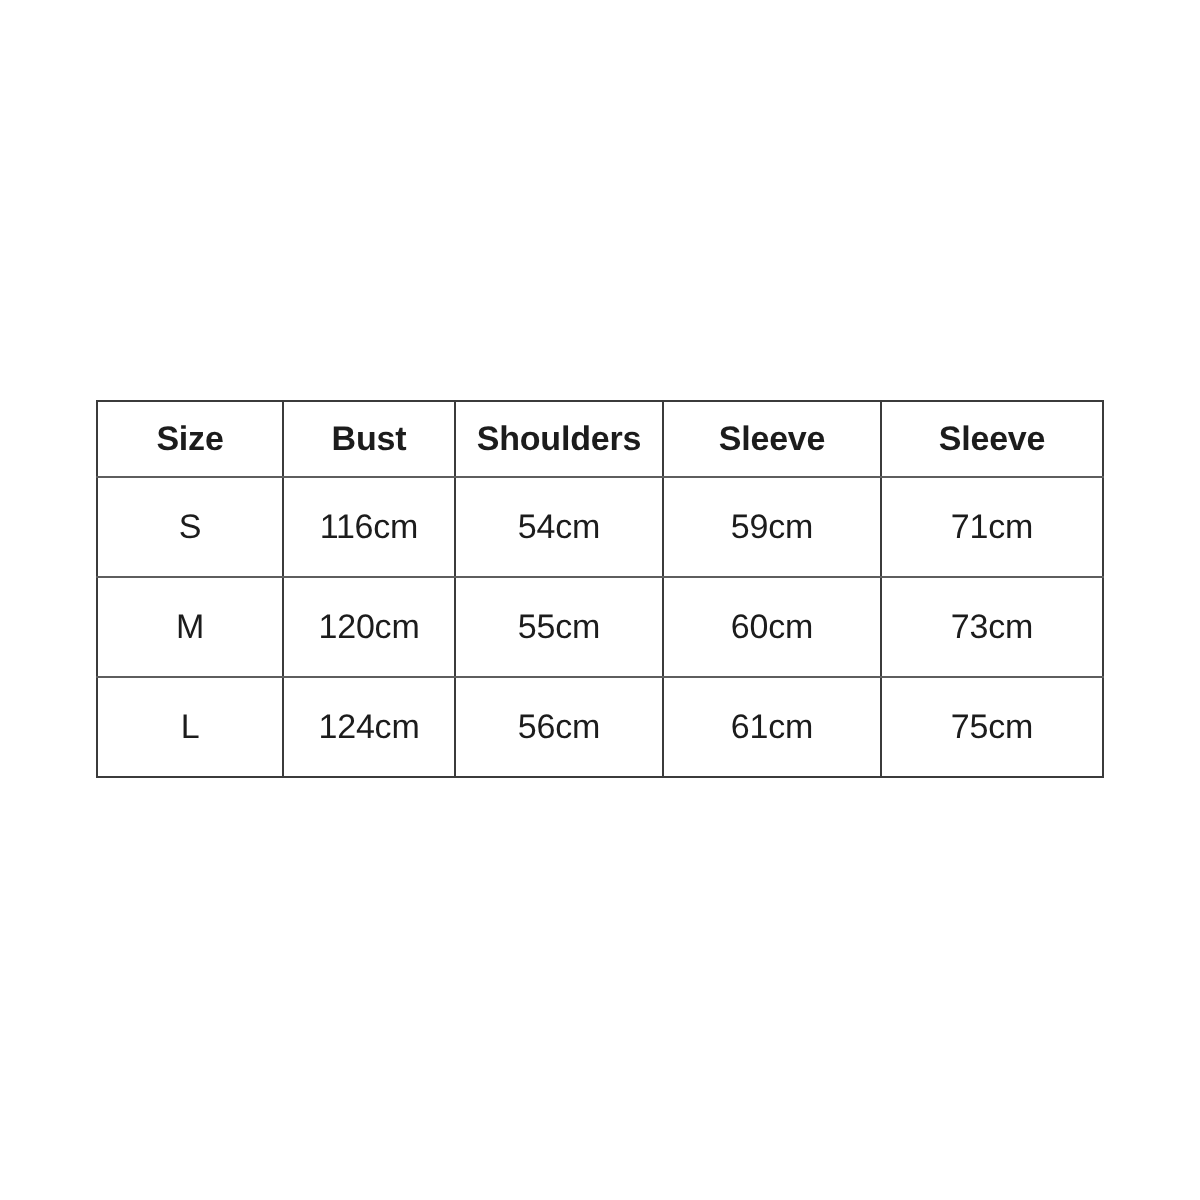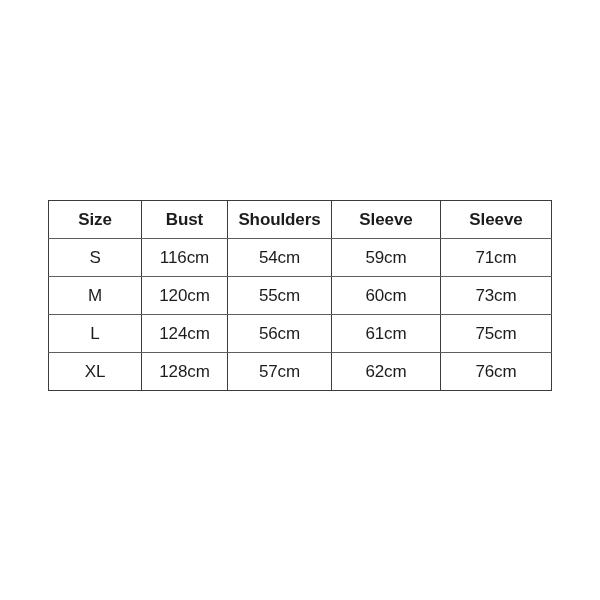--- a/index.html
+++ b/index.html
@@ -123,24 +123,17 @@
           <td>60cm</td>
           <td>73cm</td>
         </tr>
         <tr>
           <td>L</td>
           <td>124cm</td>
           <td>56cm</td>
           <td>61cm</td>
           <td>75cm</td>
         </tr>
-        <tr>
-          <td>XL</td>
-          <td>128cm</td>
-          <td>57cm</td>
-          <td>62cm</td>
-          <td>76cm</td>
-        </tr>
       </tbody>
     </table>
   </div>
 
 </div>
 
 </body></html>

